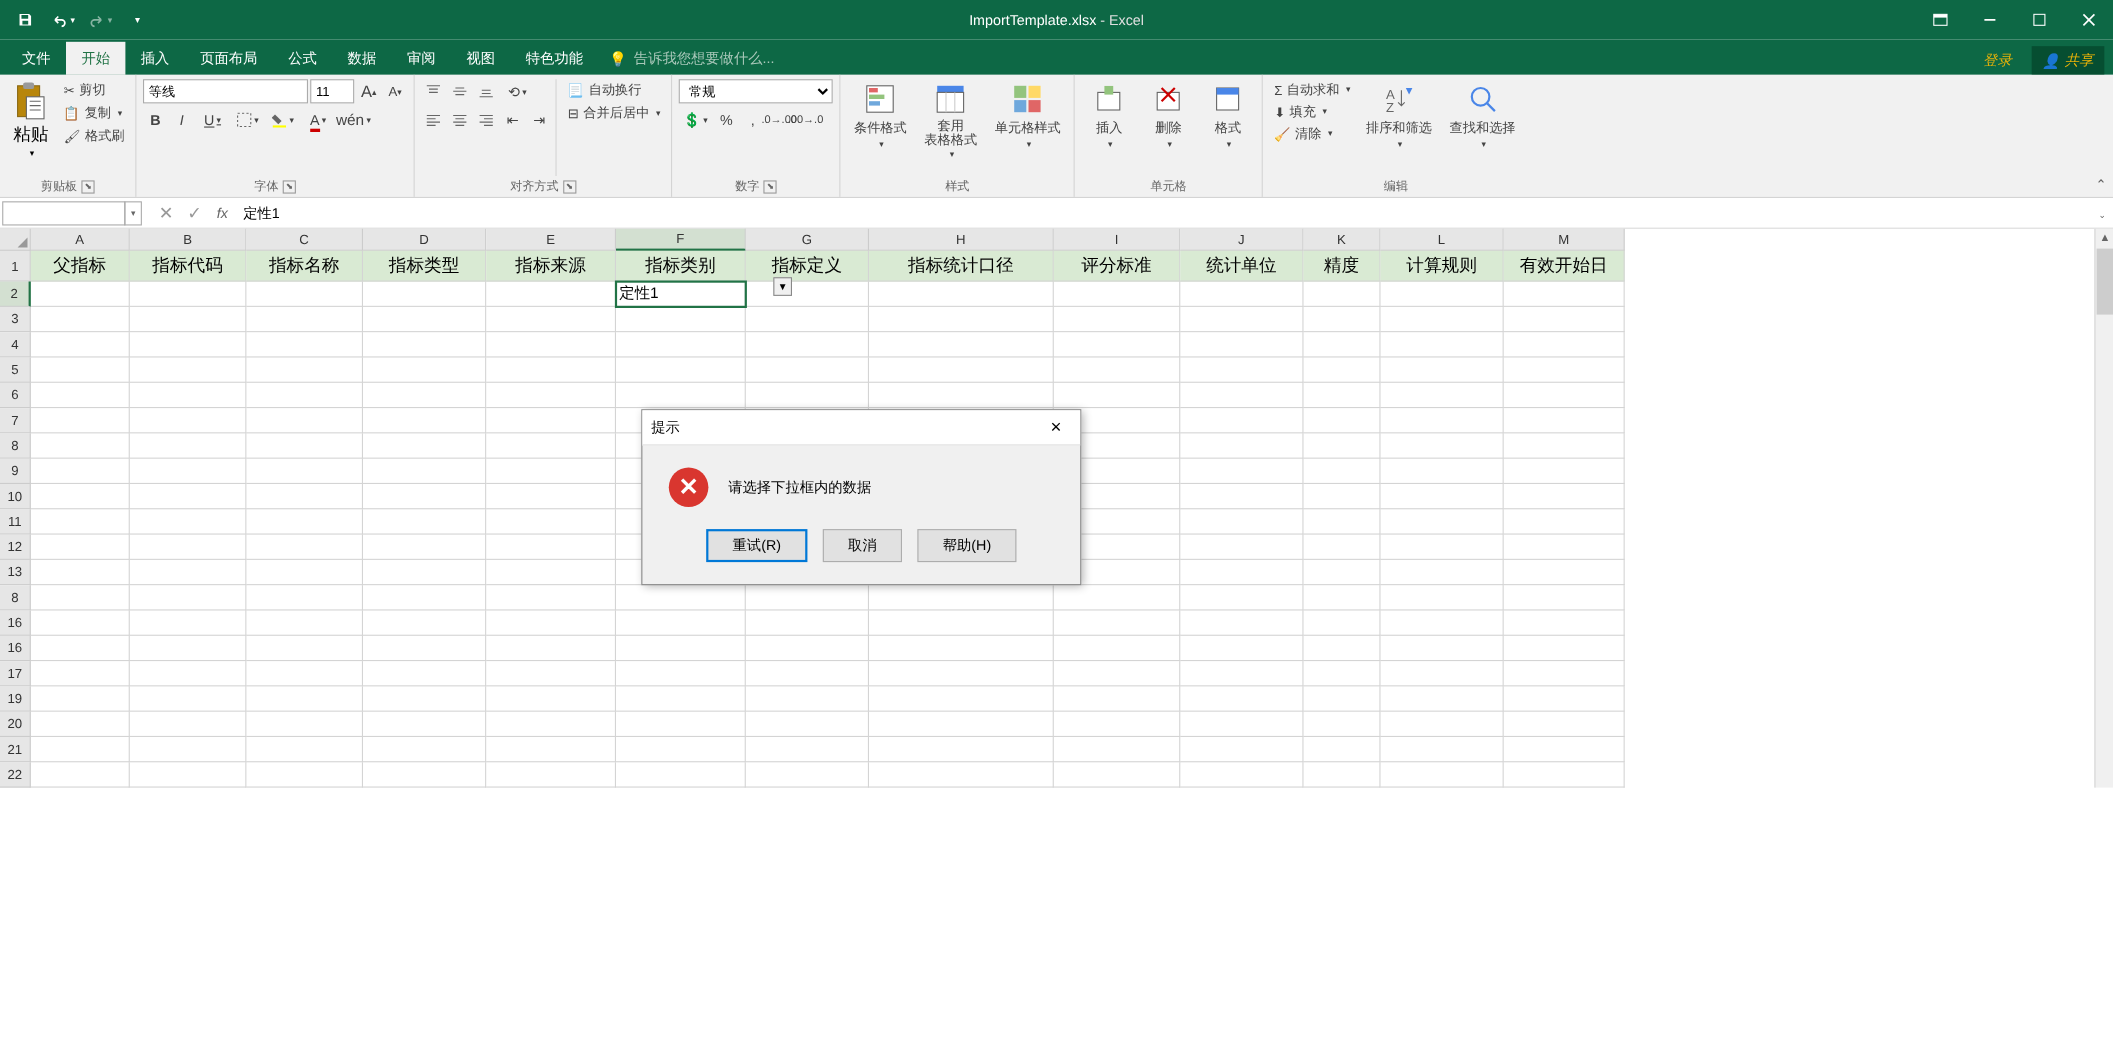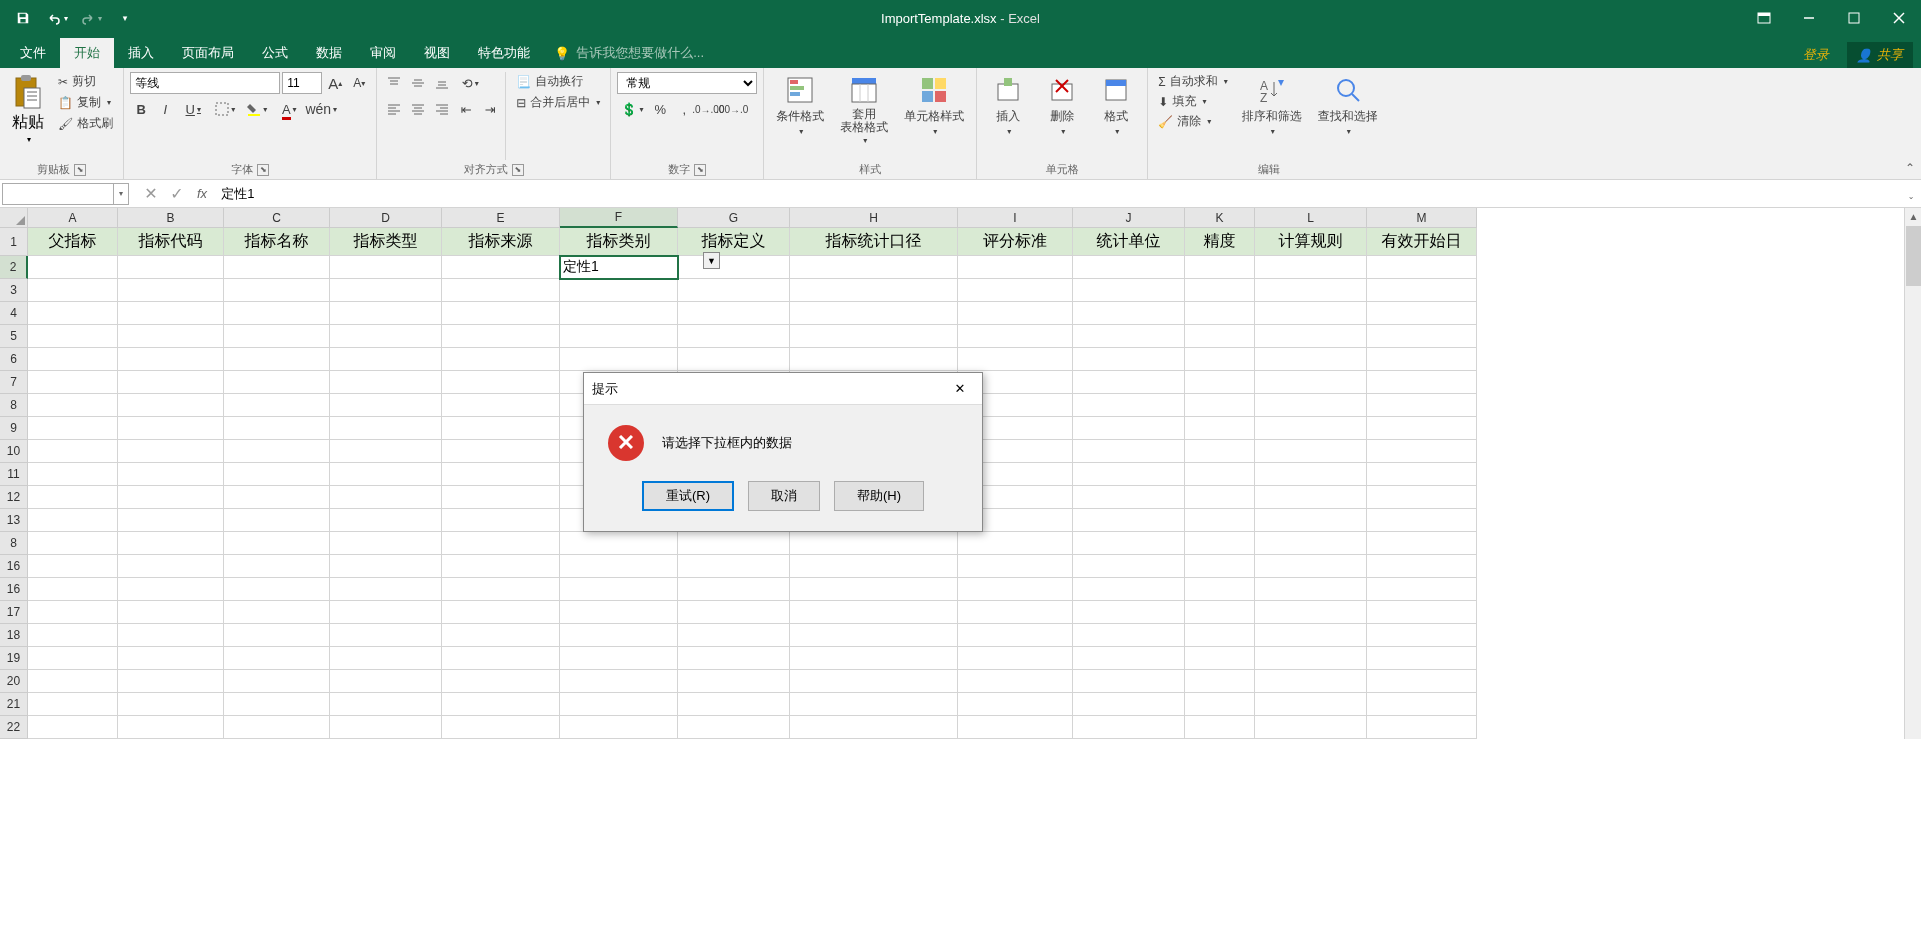--- a/index.html
+++ b/index.html
@@ -786,36 +786,20 @@
         <div class="cell" style="width: 118px;"></div>
         <div class="cell" style="width: 112px;"></div>
         <div class="cell" style="width: 168px;"></div>
         <div class="cell" style="width: 115px;"></div>
         <div class="cell" style="width: 112px;"></div>
         <div class="cell" style="width: 70px;"></div>
         <div class="cell" style="width: 112px;"></div>
         <div class="cell" style="width: 110px;"></div>
       </div>
       <div class="row">
-        <div class="row-h">18</div>
-        <div class="cell" style="width: 90px;"></div>
-        <div class="cell" style="width: 106px;"></div>
-        <div class="cell" style="width: 106px;"></div>
-        <div class="cell" style="width: 112px;"></div>
-        <div class="cell" style="width: 118px;"></div>
-        <div class="cell" style="width: 118px;"></div>
-        <div class="cell" style="width: 112px;"></div>
-        <div class="cell" style="width: 168px;"></div>
-        <div class="cell" style="width: 115px;"></div>
-        <div class="cell" style="width: 112px;"></div>
-        <div class="cell" style="width: 70px;"></div>
-        <div class="cell" style="width: 112px;"></div>
-        <div class="cell" style="width: 110px;"></div>
-      </div>
-      <div class="row">
         <div class="row-h">19</div>
         <div class="cell" style="width: 90px;"></div>
         <div class="cell" style="width: 106px;"></div>
         <div class="cell" style="width: 106px;"></div>
         <div class="cell" style="width: 112px;"></div>
         <div class="cell" style="width: 118px;"></div>
         <div class="cell" style="width: 118px;"></div>
         <div class="cell" style="width: 112px;"></div>
         <div class="cell" style="width: 168px;"></div>
         <div class="cell" style="width: 115px;"></div>

